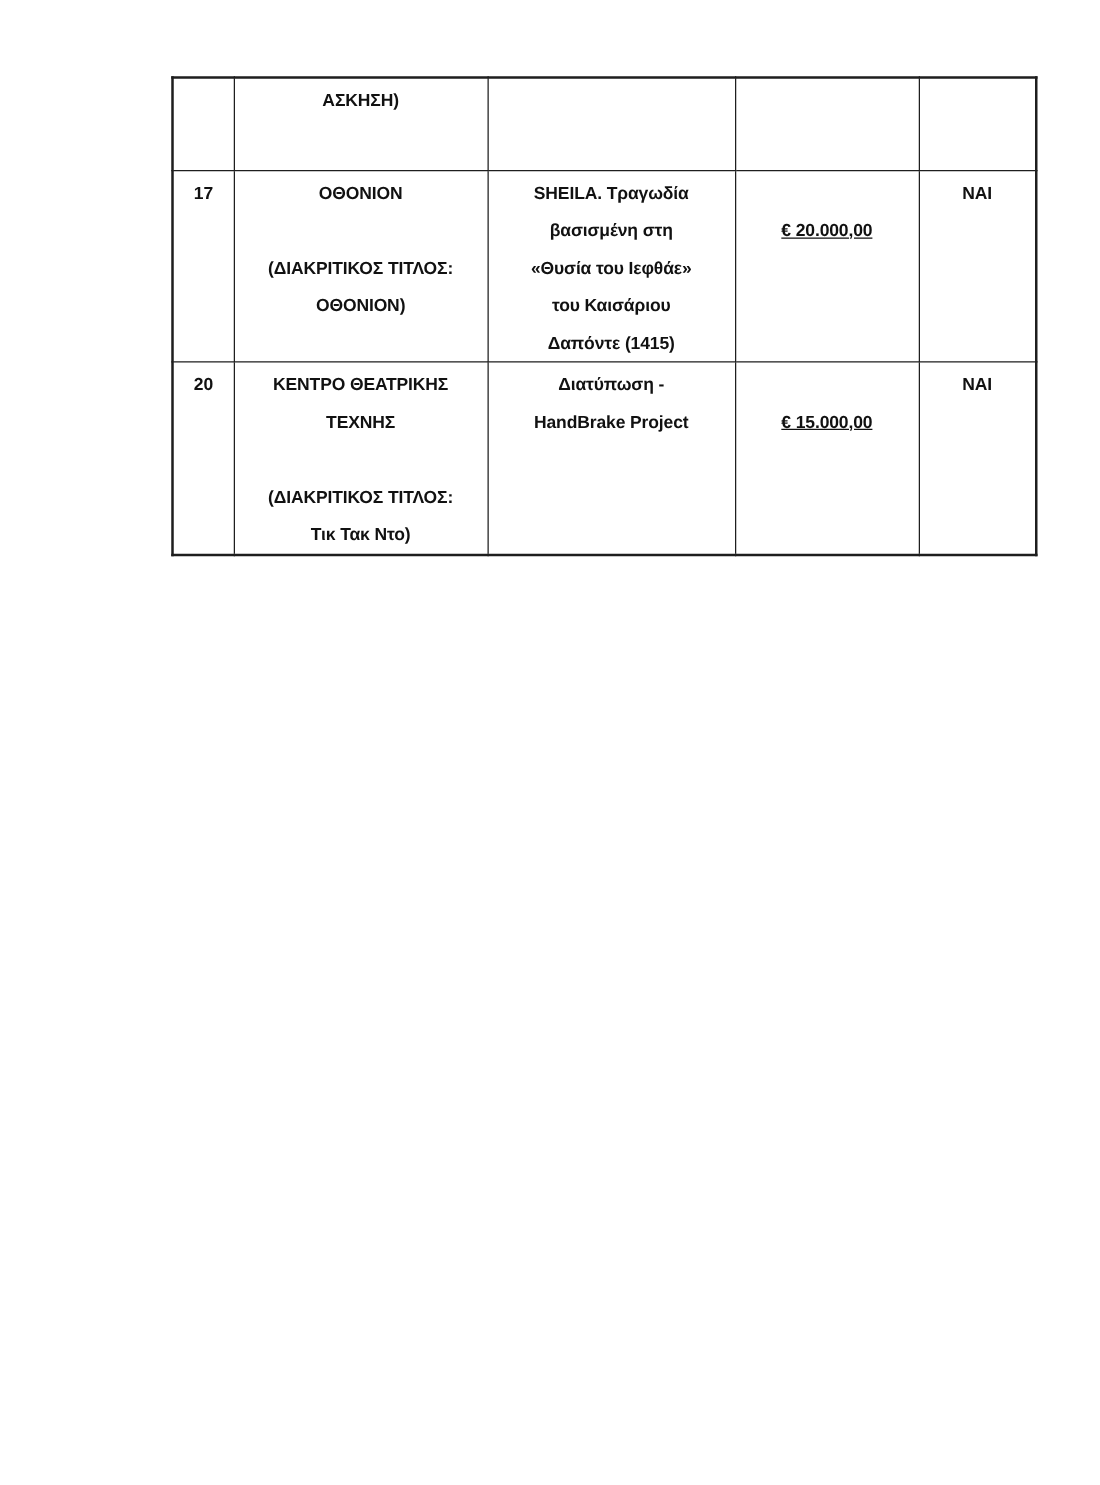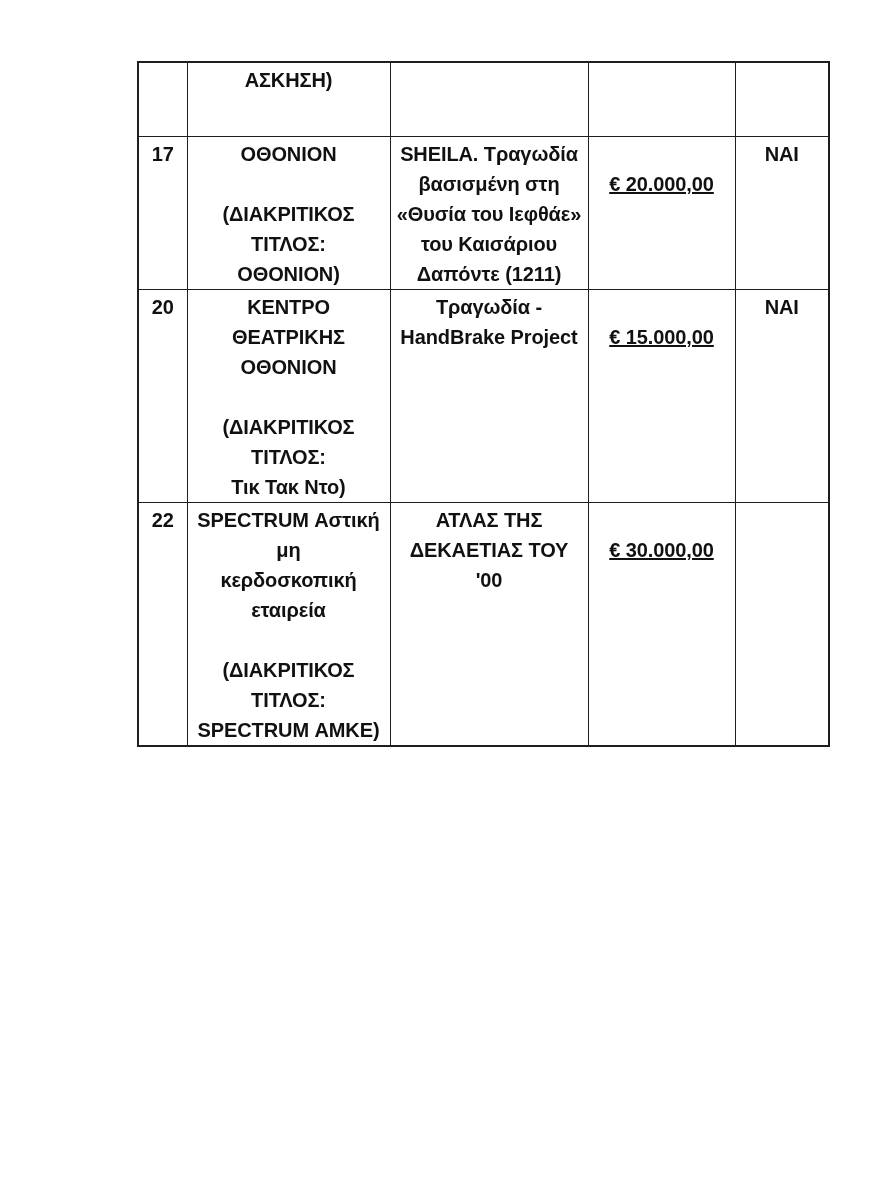--- a/index.html
+++ b/index.html
@@ -22,21 +22,21 @@
     top: 61px;
     width: 691px;
     border-collapse: collapse;
     table-layout: fixed;
     border: 2.5px solid #1e1e1e;
   }
   table.grants td {
     border: 1.5px solid #1e1e1e;
     vertical-align: top;
     text-align: center;
-    font-size: 20px;
+    font-size: 14px;
     font-weight: bold;
     letter-spacing: -0.1px;
     line-height: 30px;
     color: #111111;
     padding: 2px 5px 0 5px;
     white-space: pre-line;
     overflow: hidden;
   }
   table.grants td.cell-amount {
     padding-top: 32px;
@@ -71,44 +71,31 @@
       <tr style="height:153px;padding-left:28px;">
         <td class="cell-num">17</td>
         <td class="cell-org">ΟΘΟΝΙΟΝ
 
 (ΔΙΑΚΡΙΤΙΚΟΣ ΤΙΤΛΟΣ:
 ΟΘΟΝΙΟΝ)</td>
         <td class="cell-title">SHEILA. Τραγωδία
 βασισμένη στη
 «Θυσία του Ιεφθάε»
 του Καισάριου
-Δαπόντε (1211)</td>
+Δαπόντε (1415)</td>
         <td class="cell-amount">€ 20.000,00</td>
         <td class="cell-appr">ΝΑΙ</td>
       </tr>
       <tr style="height:155px;">
         <td class="cell-num">20</td>
         <td class="cell-org">ΚΕΝΤΡΟ ΘΕΑΤΡΙΚΗΣ
-ΟΘΟΝΙΟΝ
+ΤΕΧΝΗΣ
 
 (ΔΙΑΚΡΙΤΙΚΟΣ ΤΙΤΛΟΣ:
 Τικ Τακ Ντο)</td>
-        <td class="cell-title">Τραγωδία -
+        <td class="cell-title">Διατύπωση -
 HandBrake Project</td>
         <td class="cell-amount">€ 15.000,00</td>
         <td class="cell-appr">ΝΑΙ</td>
-      </tr>
-      <tr style="height:190px;">
-        <td class="cell-num">22</td>
-        <td class="cell-org">SPECTRUM Αστική μη
-κερδοσκοπική
-εταιρεία
-
-(ΔΙΑΚΡΙΤΙΚΟΣ ΤΙΤΛΟΣ:
-SPECTRUM ΑΜΚΕ)</td>
-        <td class="cell-title">ΑΤΛΑΣ ΤΗΣ
-ΔΕΚΑΕΤΙΑΣ ΤΟΥ '00</td>
-        <td class="cell-amount">€ 30.000,00</td>
-        <td class="cell-appr"></td>
       </tr>
     </tbody>
   </table>
 </div>
 
 </body></html>

